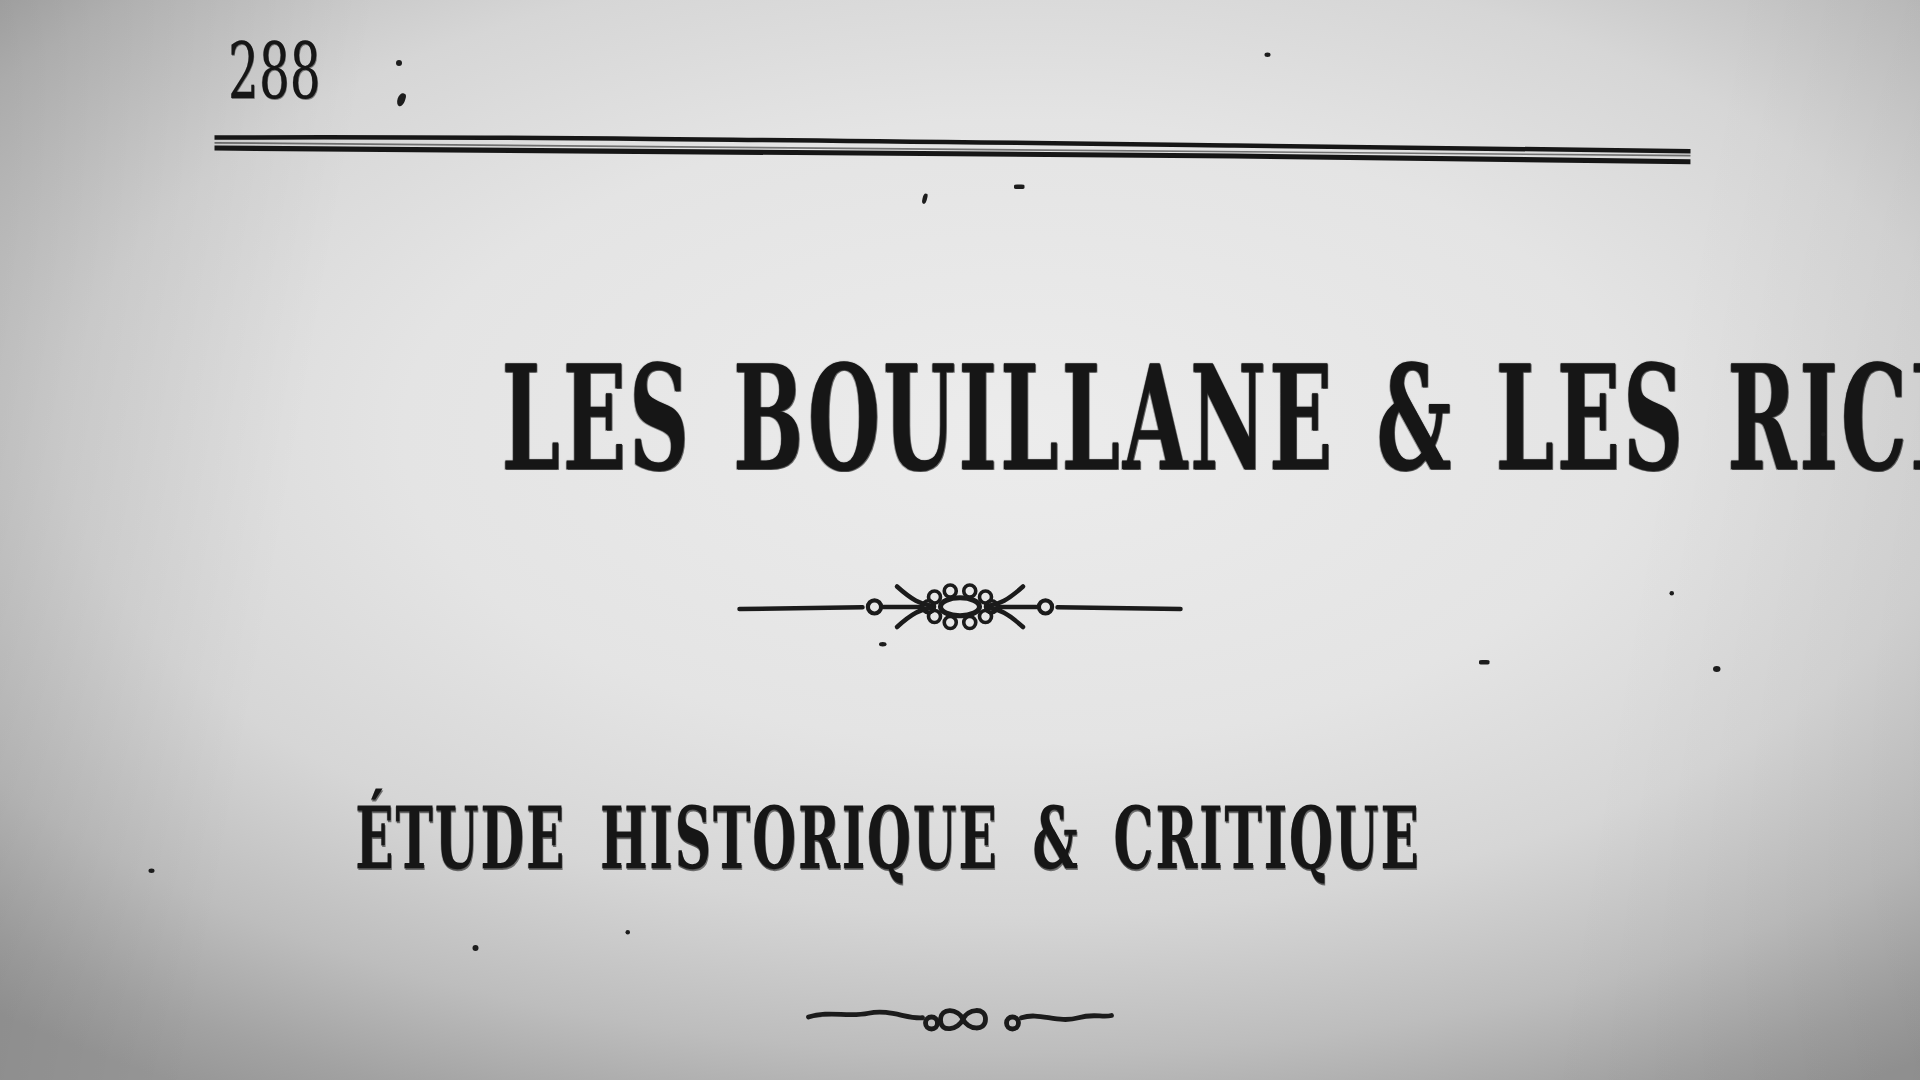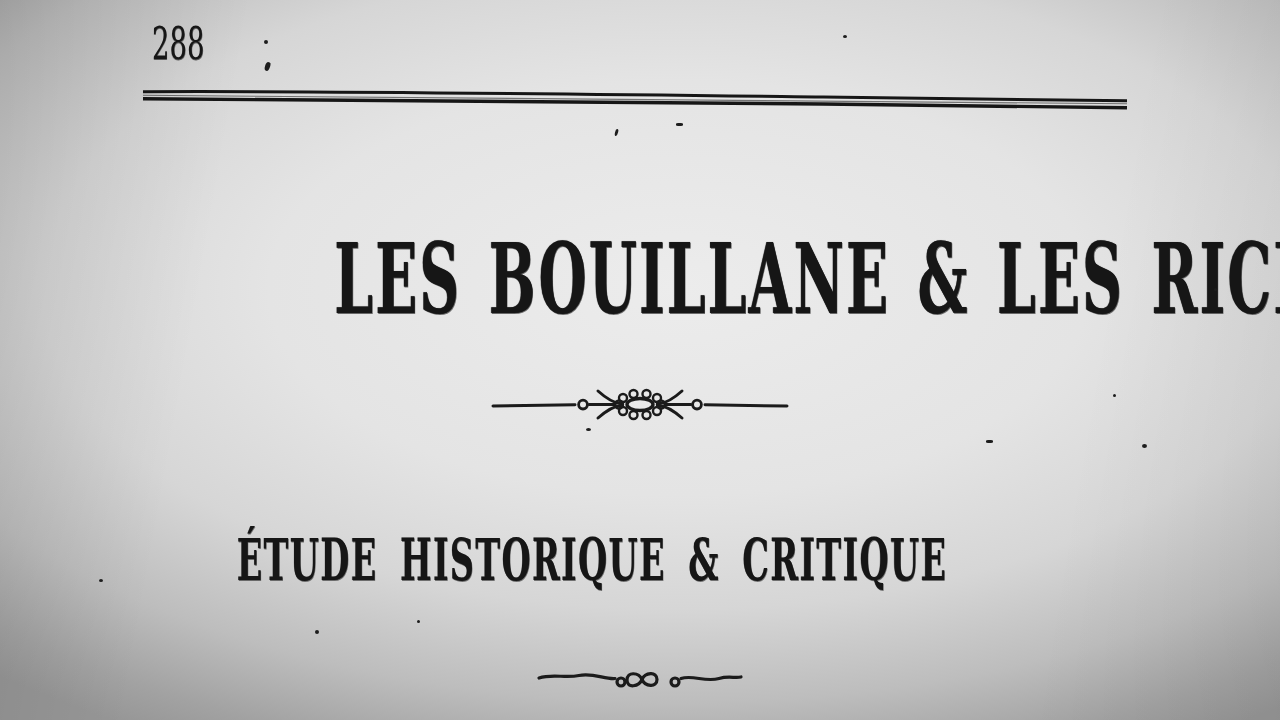--- a/index.html
+++ b/index.html
@@ -14,21 +14,21 @@
       radial-gradient(ellipse 80% 72% at 53% 40%,
         #ececec 0%, #e4e4e4 40%, #d6d6d6 62%, #bdbdbd 80%, #a2a2a2 93%, #969696 100%);
     color: #161616;
   }
   .ink { color: #161616; text-shadow: 0.6px 0.6px 0 rgba(10,10,10,0.45), -0.4px 0.3px 0 rgba(10,10,10,0.25); }
   .condense { display: inline-block; white-space: nowrap; }
 
   
   .pagenum {
     position: absolute; left: 152px; top: 22px;
-    font-size: 46px; line-height: 1;
+    font-size: 54px; line-height: 1;
   }
   .pagenum .condense { transform: scale(0.60, 0.96); transform-origin: left top; }
   .running-header {
     position: absolute; left: 50%; top: 36px; transform: translateX(-50%);
     font-size: 28px; line-height: 1; letter-spacing: 0.5px; word-spacing: 9px;
   }
   .running-header .condense { transform: scaleX(0.84); transform-origin: center top; }
 
   
   .double-rule {

